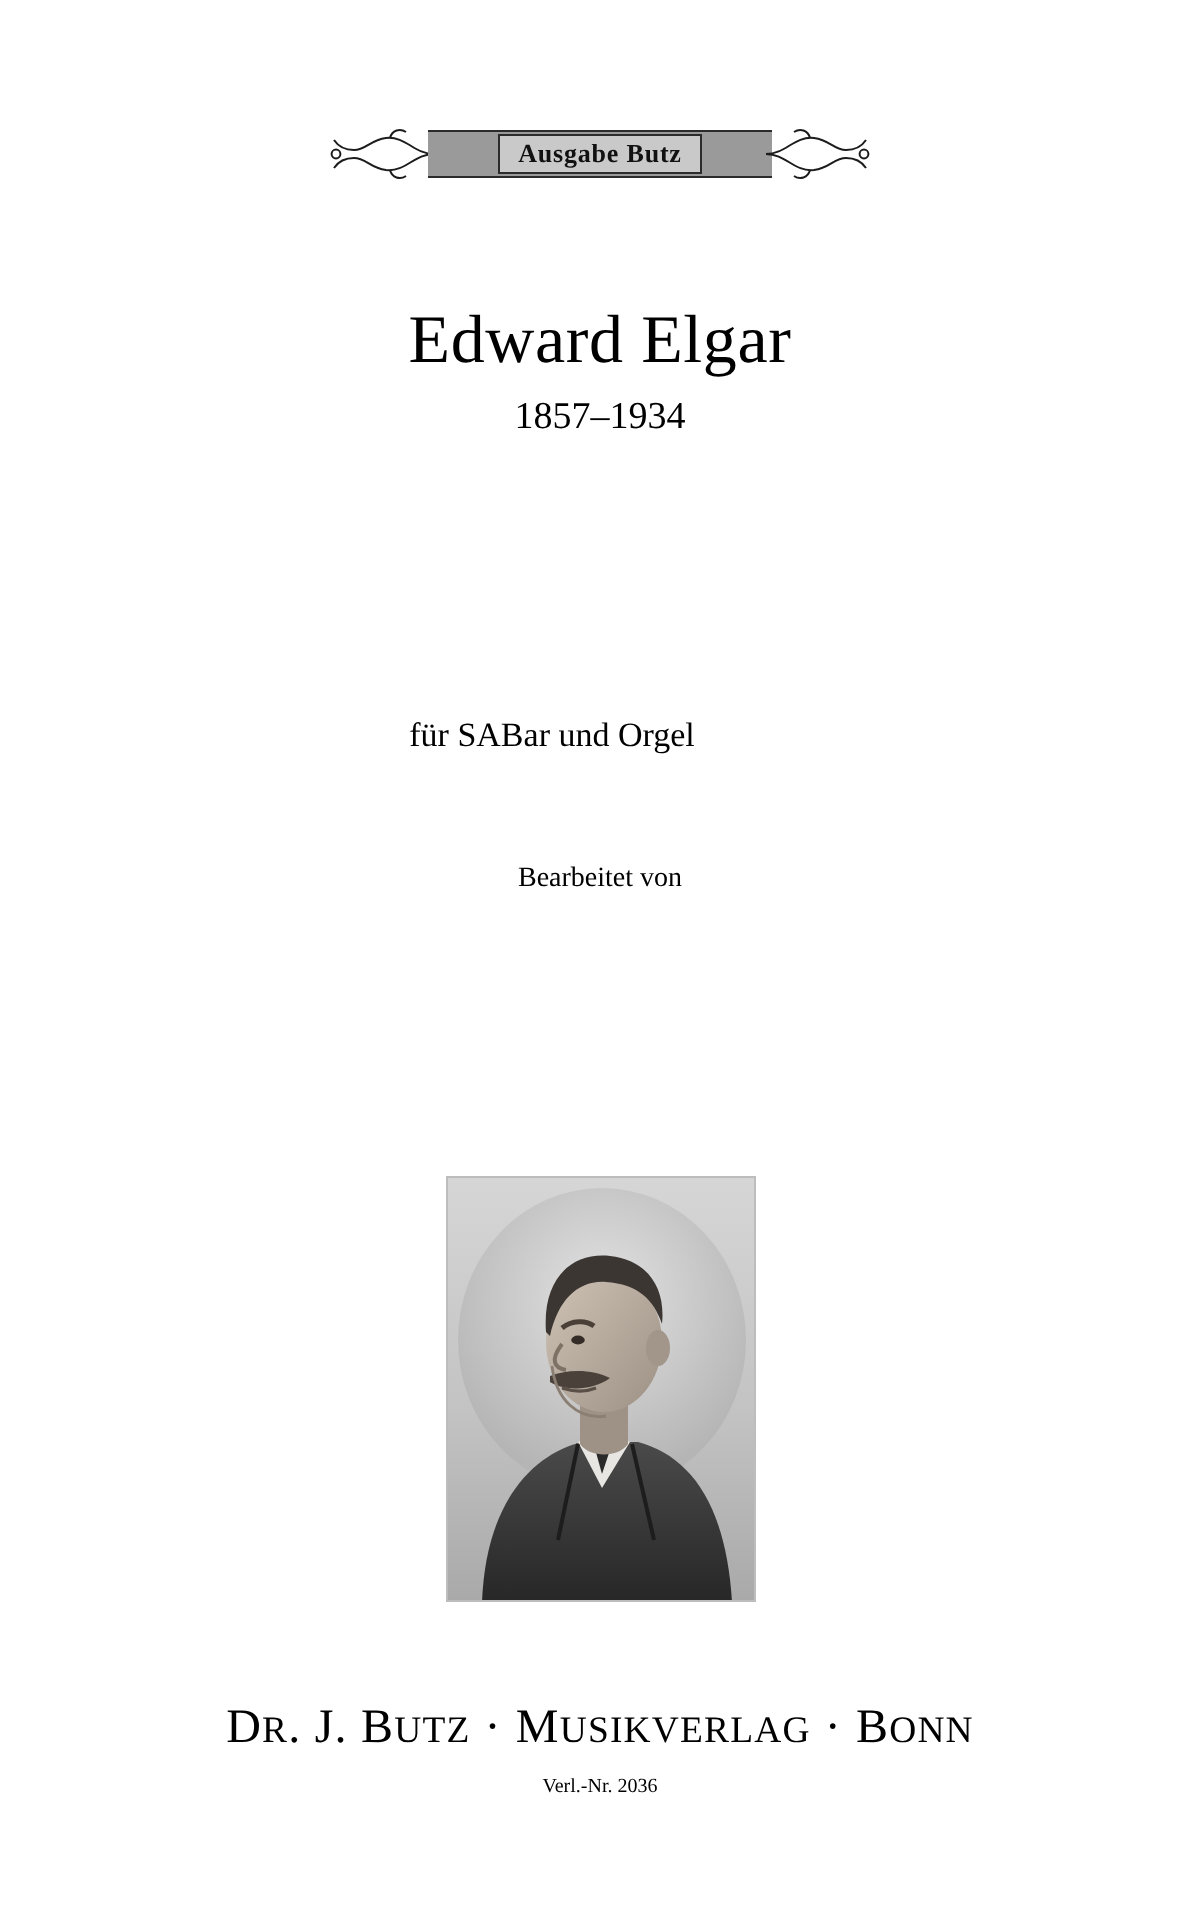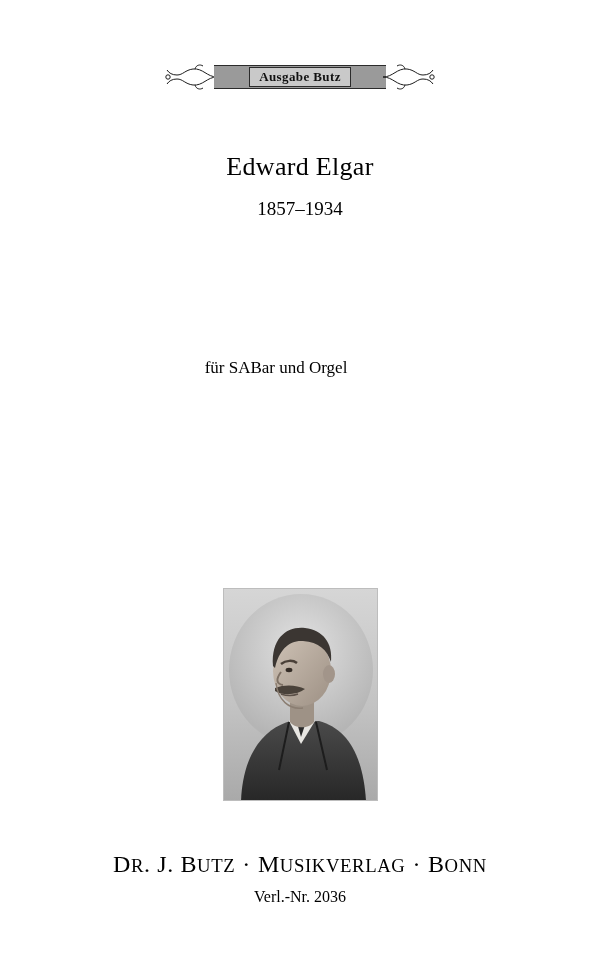--- a/index.html
+++ b/index.html
@@ -85,21 +85,21 @@
     white-space: nowrap;
   }
 
   
   .composer {
     position: absolute;
     top: 152px;
     left: 0;
     width: 600px;
     text-align: center;
-    font-size: 26px;
+    font-size: 34px;
     letter-spacing: 0.3px;
   }
   .lifespan {
     position: absolute;
     top: 198px;
     left: 0;
     width: 600px;
     text-align: center;
     font-size: 19px;
   }
@@ -170,21 +170,21 @@
     letter-spacing: 0.6px;
   }
   .publisher .small-caps-big { font-size: 24px; }
   .publisher .sep { padding: 0 7px; }
   .plate-number {
     position: absolute;
     top: 888px;
     left: 0;
     width: 600px;
     text-align: center;
-    font-size: 16px;
+    font-size: 10px;
   }
 </style>
 </head>
 <body>
 
 <div class="page">
 
   <div class="emblem-wrap">
     <div class="emblem">
       <svg class="flourish left" viewBox="0 0 52 30">
@@ -214,20 +214,21 @@
           <path d="M22,23 C21,27 17,28 14,26"></path>
           <circle cx="49" cy="15" r="2.2"></circle>
         </g>
       </svg>
     </div>
   </div>
 
   <div class="composer">Edward Elgar</div>
   <div class="lifespan">1857–1934</div>
   <div class="scoring">für SABar und Orgel</div>
+  <div class="arranger-label">Bearbeitet von</div>
 
   <div class="portrait">
     <svg width="155" height="213" viewBox="0 0 155 213">
       <defs>
         <linearGradient id="bg" x1="0" y1="0" x2="0" y2="1">
           <stop offset="0%" stop-color="#d6d6d6"></stop>
           <stop offset="55%" stop-color="#c3c3c3"></stop>
           <stop offset="100%" stop-color="#a9a9a9"></stop>
         </linearGradient>
         <radialGradient id="halo" cx="50%" cy="36%" r="60%">

